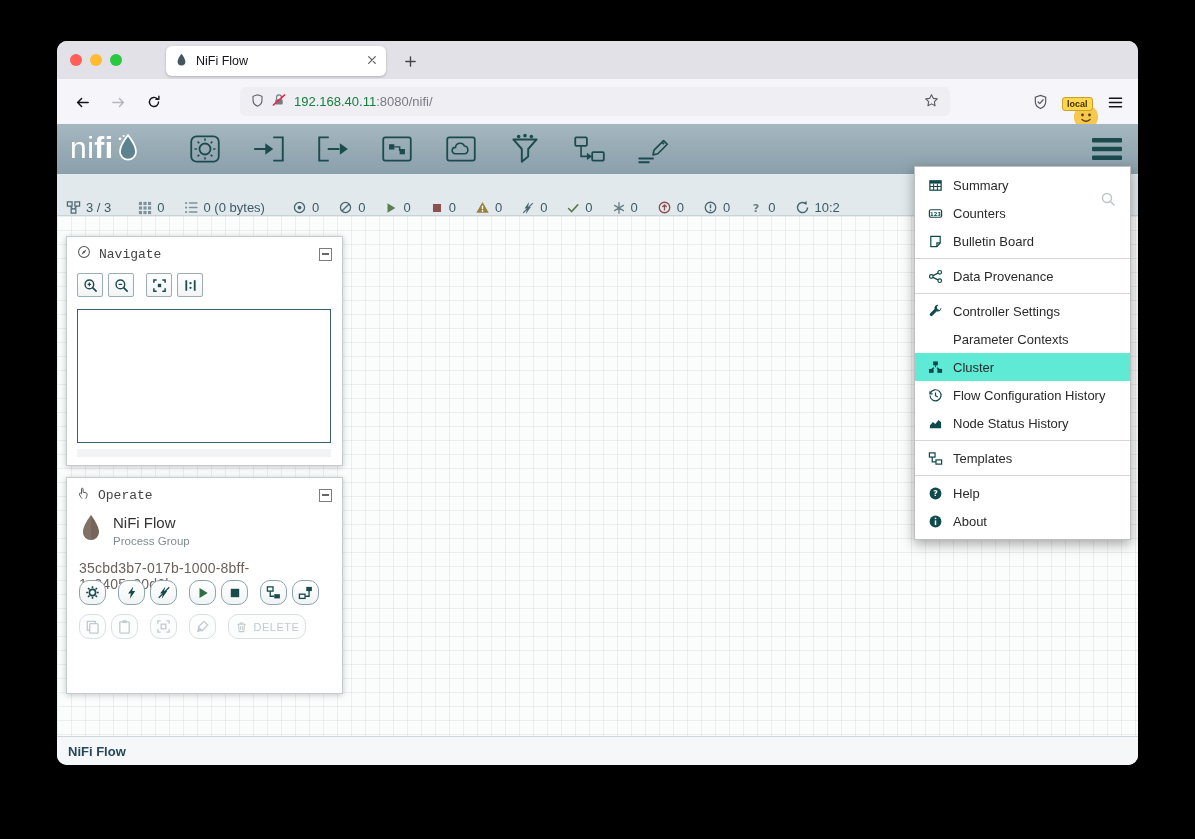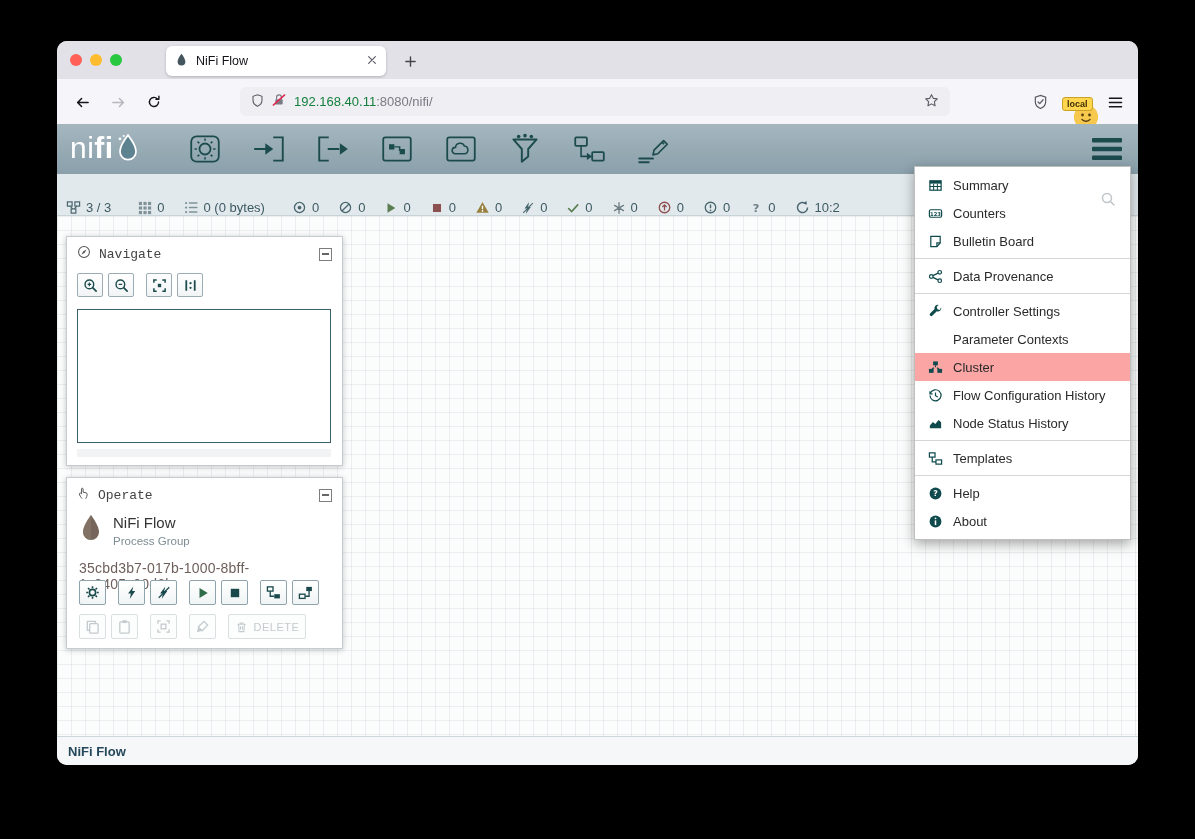--- a/index.html
+++ b/index.html
@@ -48,35 +48,35 @@
   
   .panel{position:absolute;background:#fff;border:1px solid #c4ccd0;box-shadow:0 1px 6px rgba(0,0,0,.22)}
   .panel-header{display:flex;align-items:center;gap:8px;padding:8px 10px 4px;font-family:Liberation Mono, monospace;font-size:13px;color:#444}
   .collapse{margin-left:auto;width:13px;height:13px;border:1px solid #7d7d7d;display:grid;place-items:center;cursor:pointer}
   .minus{width:7px;height:2px;background:#666}
   #navigate{left:9px;top:195px;width:277px;height:230px}
   .navbtn-row{position:absolute;left:10px;top:36px;display:flex;align-items:center}
   .navbtn{width:26px;height:24px;border:1px solid #9bacb4;background:linear-gradient(#fff,#f1f4f5);border-radius:2px;display:grid;place-items:center;cursor:pointer}
   .minimap{position:absolute;left:10px;top:72px;right:11px;height:134px;border:1px solid #39606c;background:#fff}
   .minimap-scroll{position:absolute;left:10px;right:11px;top:212px;height:8px;background:#f1f3f4}
-  #operate{left:9px;top:436px;width:277px;height:172px}
+  #operate{left:9px;top:436px;width:277px;height:217px}
   .op-drop{position:absolute;left:12px;top:36px}
   .op-name{position:absolute;left:46px;top:36px;font-size:15px;color:#333}
   .op-type{position:absolute;left:46px;top:57px;font-size:11.5px;color:#7d8d92}
   .op-id{position:absolute;left:12px;top:82px;font-size:14px;color:#6d5f5a;letter-spacing:.2px}
   .op-row{position:absolute;left:12px;display:flex;align-items:center}
-  .opbtn{width:27px;height:25px;border:1px solid #8fa3ac;background:linear-gradient(#fff,#f0f4f5);border-radius:2px;display:grid;place-items:center;color:#19494b;cursor:pointer}
+  .opbtn{width:27px;height:25px;border:1px solid #8fa3ac;background:linear-gradient(#fff,#f0f4f5);border-radius:10px;display:grid;place-items:center;color:#19494b;cursor:pointer}
   .opbtn.dis{border-color:#dadfe1;color:#c3cbce;background:#fcfdfd;cursor:default}
   .opbtn.wide{width:78px;display:flex;gap:6px;justify-content:center;font-size:11px;letter-spacing:.5px}
   .g5{margin-left:5px}.g12{margin-left:12px}
 
   
   .menu{position:absolute;left:857px;top:125px;width:217px;background:#fff;border:1px solid #bfbfbf;box-shadow:0 4px 12px rgba(0,0,0,.35);padding:4px 0;z-index:60}
   .mi{height:28px;display:flex;align-items:center;gap:9px;padding:0 12px;font-size:13px;color:#2a2a2a;cursor:pointer}
-  .mi.sel{background:#fca5a5}
+  .mi.sel{background:#5eead4}
   .mic{width:17px;display:grid;place-items:center;flex:none}
   .mdiv{border-top:1px solid #d6d6d6;margin:3px 0}
   .menu-search{position:absolute;right:14px;top:24px;opacity:.38}
 
   
   .breadbar{position:absolute;left:0;top:695px;width:100%;height:29px;background:#f5f7f8;border-top:1px solid #ccd6da;display:flex;align-items:center;padding-left:11px}
   .crumb{font-size:13px;font-weight:bold;color:#24485a;cursor:pointer}
 </style>
 </head>
 <body>

